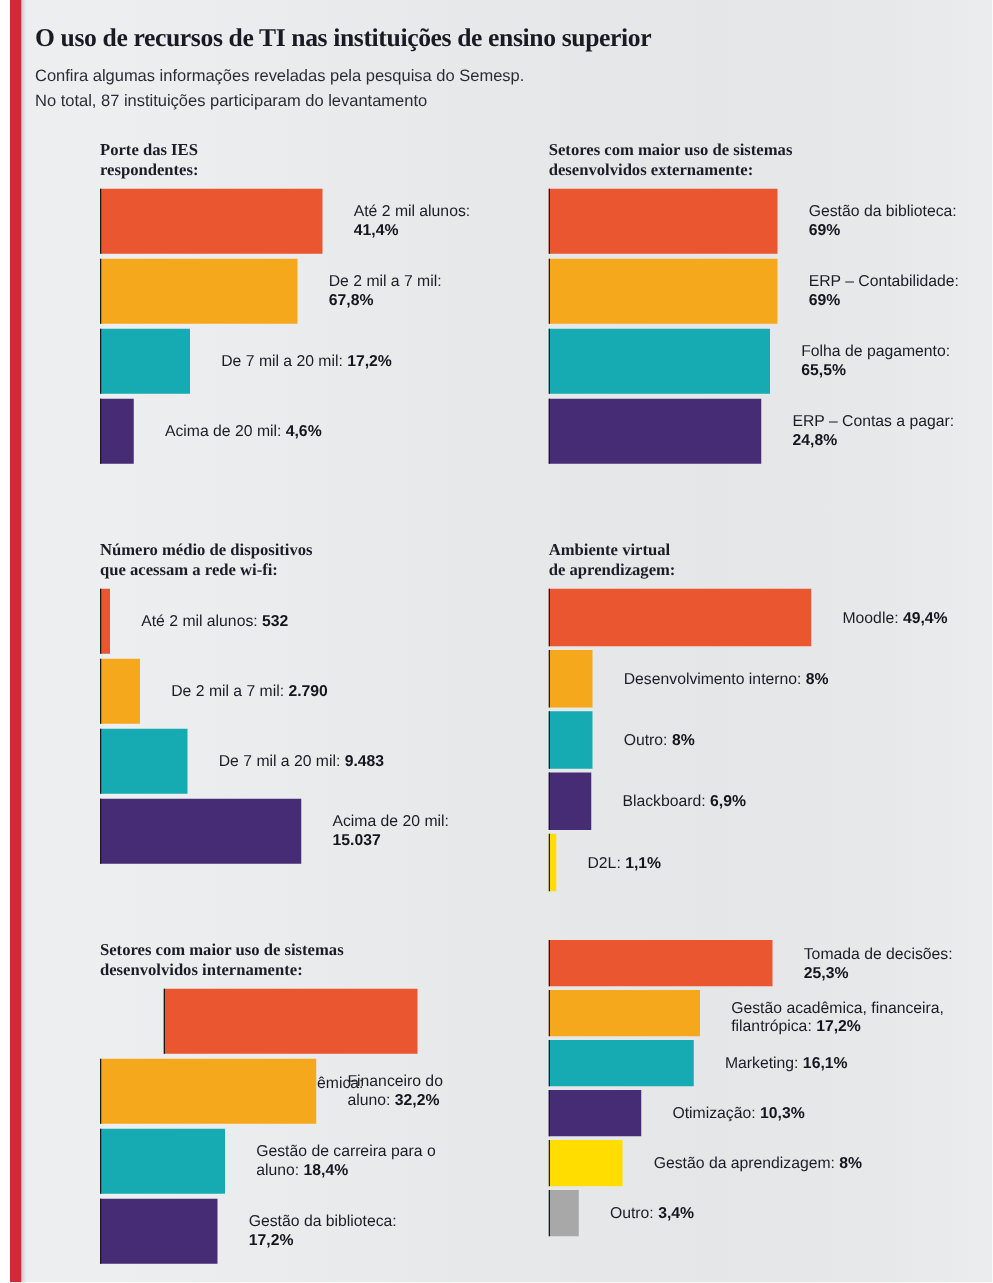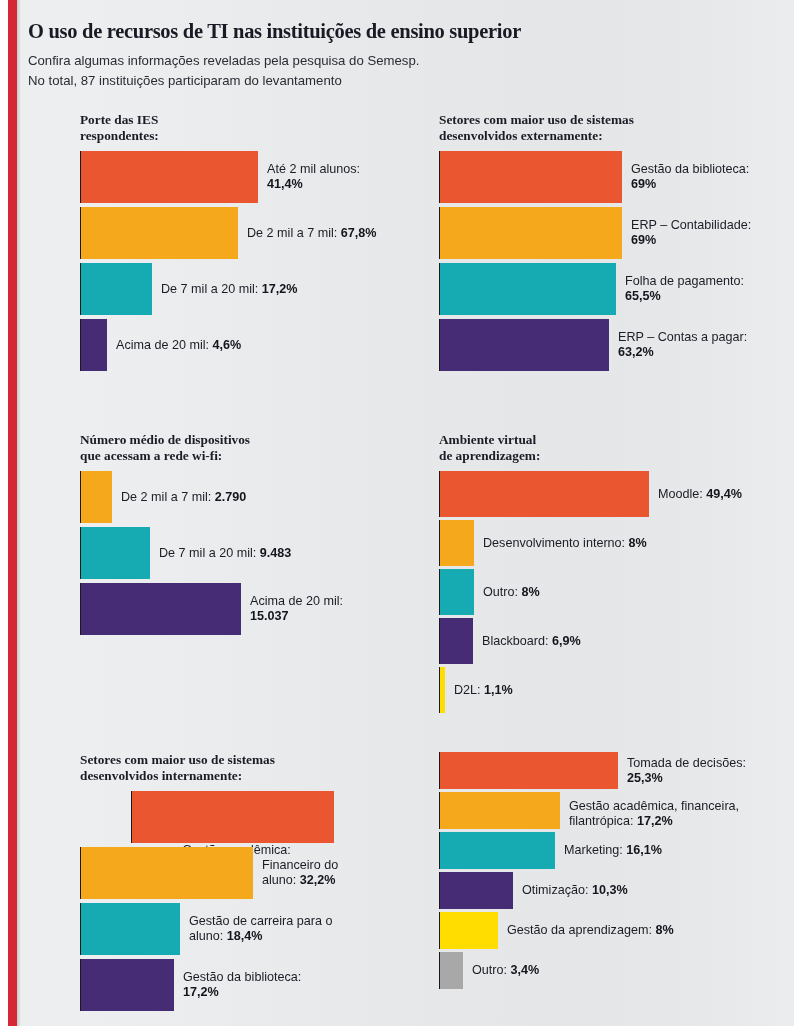--- a/index.html
+++ b/index.html
@@ -88,20 +88,21 @@
     white-space: pre-line;
   }
 
   .chart { position: relative; }
 
   .row {
     position: relative;
     display: flex;
     align-items: center;
     width: 100%;
+    gap: 16px;
   }
 
   .bar {
     flex: 0 0 auto;
     height: 100%;
     border-left: 1.5px solid #1a1a1a;
   }
 
   .bar-label {
     font-family: "Liberation Sans", sans-serif;
@@ -170,29 +171,33 @@
         <div class="row" style="height: 52px; margin-bottom: 4px;">
           <div class="bar" style="width: 183px; background: rgb(245, 168, 28);"></div>
           <div class="bar-label">ERP – Contabilidade: <b>69%</b></div>
         </div>
         <div class="row" style="height: 52px; margin-bottom: 4px;">
           <div class="bar" style="width: 177px; background: rgb(22, 171, 178);"></div>
           <div class="bar-label">Folha de pagamento: <b>65,5%</b></div>
         </div>
         <div class="row" style="height: 52px; margin-bottom: 4px;">
           <div class="bar" style="width: 170px; background: rgb(69, 44, 117);"></div>
-          <div class="bar-label">ERP – Contas a pagar: <b>63,2%</b></div>
+          <div class="bar-label">ERP – Contas a pagar: <b>24,8%</b></div>
         </div>
       </div>
   </div>
 
   <div class="panel" id="p3">
     <div class="panel-title">Número médio de dispositivos
 que acessam a rede wi-fi:</div>
     <div class="chart">
+        <div class="row" style="height: 52px; margin-bottom: 4px;">
+          <div class="bar" style="width: 8px; background: rgb(233, 86, 47);"></div>
+          <div class="bar-label">Até 2 mil alunos: <b>532</b></div>
+        </div>
         <div class="row" style="height: 52px; margin-bottom: 4px;">
           <div class="bar" style="width: 32px; background: rgb(245, 168, 28);"></div>
           <div class="bar-label">De 2 mil a 7 mil: <b>2.790</b></div>
         </div>
         <div class="row" style="height: 52px; margin-bottom: 4px;">
           <div class="bar" style="width: 70px; background: rgb(22, 171, 178);"></div>
           <div class="bar-label">De 7 mil a 20 mil: <b>9.483</b></div>
         </div>
         <div class="row" style="height: 52px; margin-bottom: 4px;">
           <div class="bar" style="width: 161px; background: rgb(69, 44, 117);"></div>

